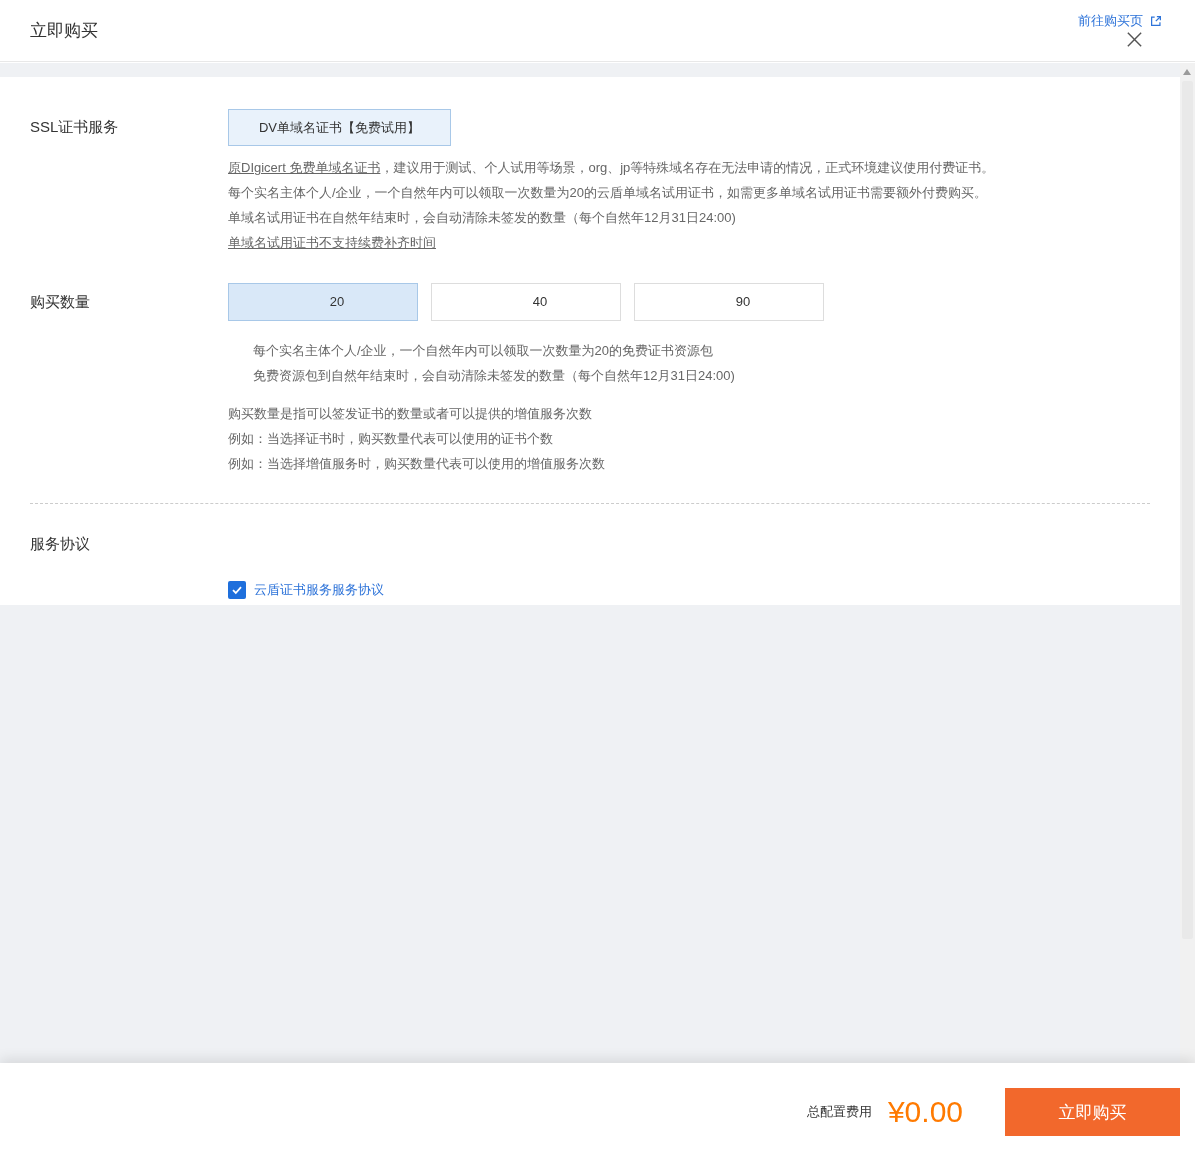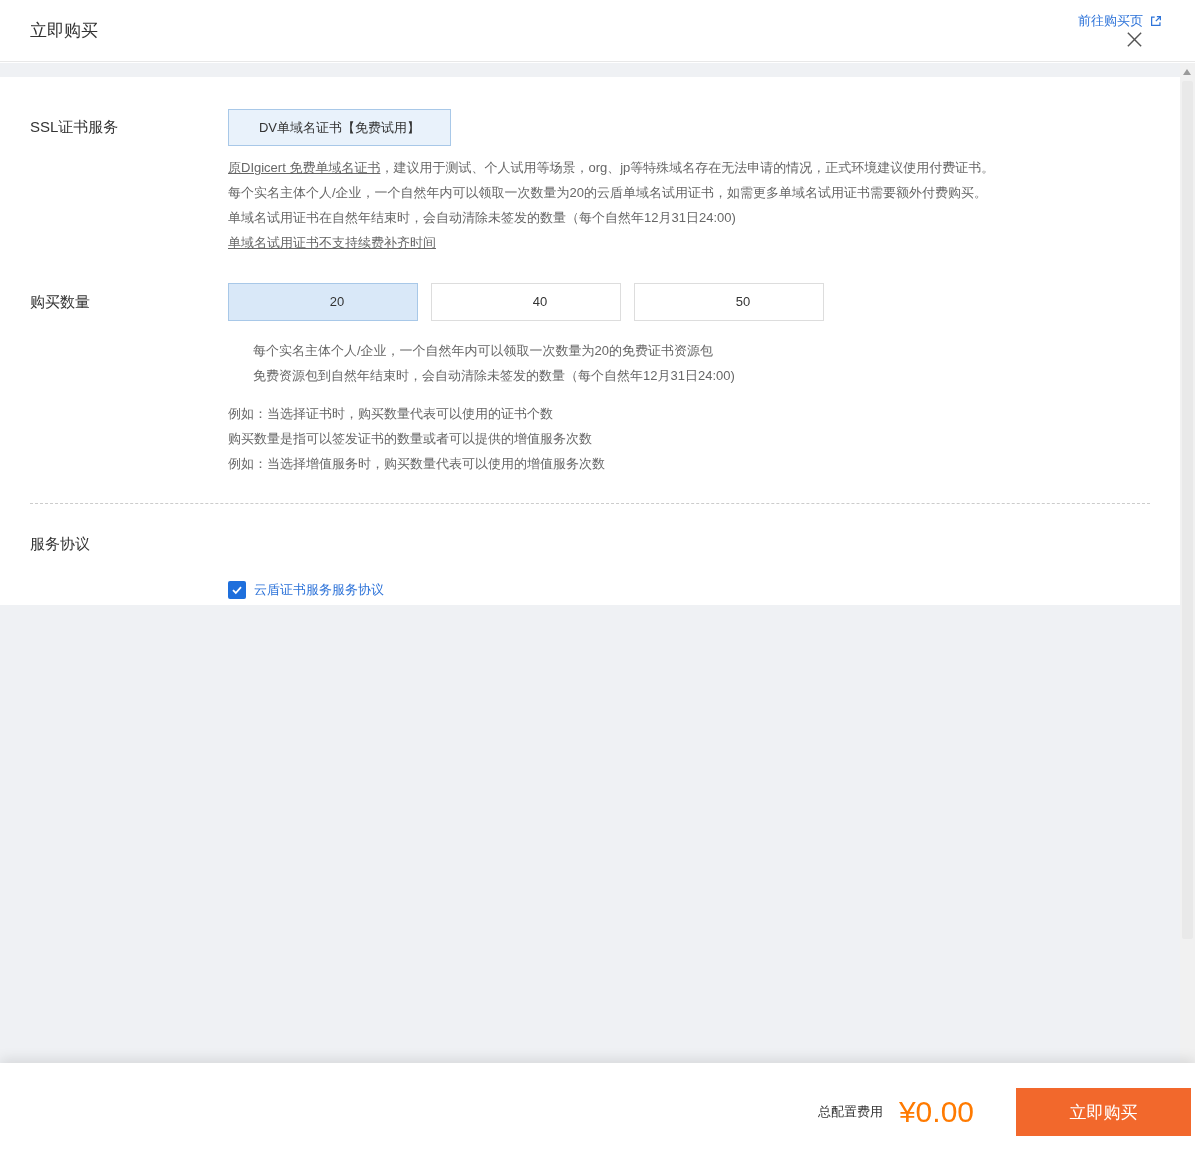--- a/index.html
+++ b/index.html
@@ -74,21 +74,21 @@
   }
   .sb-thumb {
     position:absolute; top:18px; left:2px; right:2px; height:858px; background:#e9e9e9;
     border-radius:2px; cursor:pointer;
   }
 
   
   .footer {
     position:absolute; bottom:0; left:0; right:0; height:98px; background:#fff;
     box-shadow:0 -4px 12px rgba(0,0,0,0.10);
-    display:flex; align-items:center; justify-content:flex-end; padding-right:4px; z-index:6;
+    display:flex; align-items:center; justify-content:flex-end; padding-right:15px; z-index:6;
   }
   .total-label { font-size:13px; color:#333; }
   .price { font-size:30px; color:#ff7a00; margin-left:16px; margin-right:42px; }
   .buy-btn {
     width:175px; height:48px; background:#f2682c; color:#fff; font-size:17px;
     border:none; cursor:pointer; font-family:inherit;
   }
 </style>
 </head>
 <body>
@@ -127,29 +127,29 @@
         </div>
       </div>
     </div>
 
     <div class="row row-qty">
       <div class="row-label">购买数量</div>
       <div class="row-content">
         <div class="qty-opts">
           <span class="qty-btn selected">20</span>
           <span class="qty-btn">40</span>
-          <span class="qty-btn">50</span>
+          <span class="qty-btn">90</span>
         </div>
         <div class="desc desc-block2">
           <div>每个实名主体个人/企业，一个自然年内可以领取一次数量为20的免费证书资源包</div>
           <div>免费资源包到自然年结束时，会自动清除未签发的数量（每个自然年12月31日24:00)</div>
         </div>
         <div class="desc desc-block3">
+          <div>购买数量是指可以签发证书的数量或者可以提供的增值服务次数</div>
           <div>例如：当选择证书时，购买数量代表可以使用的证书个数</div>
-          <div>购买数量是指可以签发证书的数量或者可以提供的增值服务次数</div>
           <div>例如：当选择增值服务时，购买数量代表可以使用的增值服务次数</div>
         </div>
       </div>
     </div>
 
     <div class="divider"></div>
 
     <div class="row row-agree">
       <div class="row-label">服务协议</div>
       <div class="row-content">

